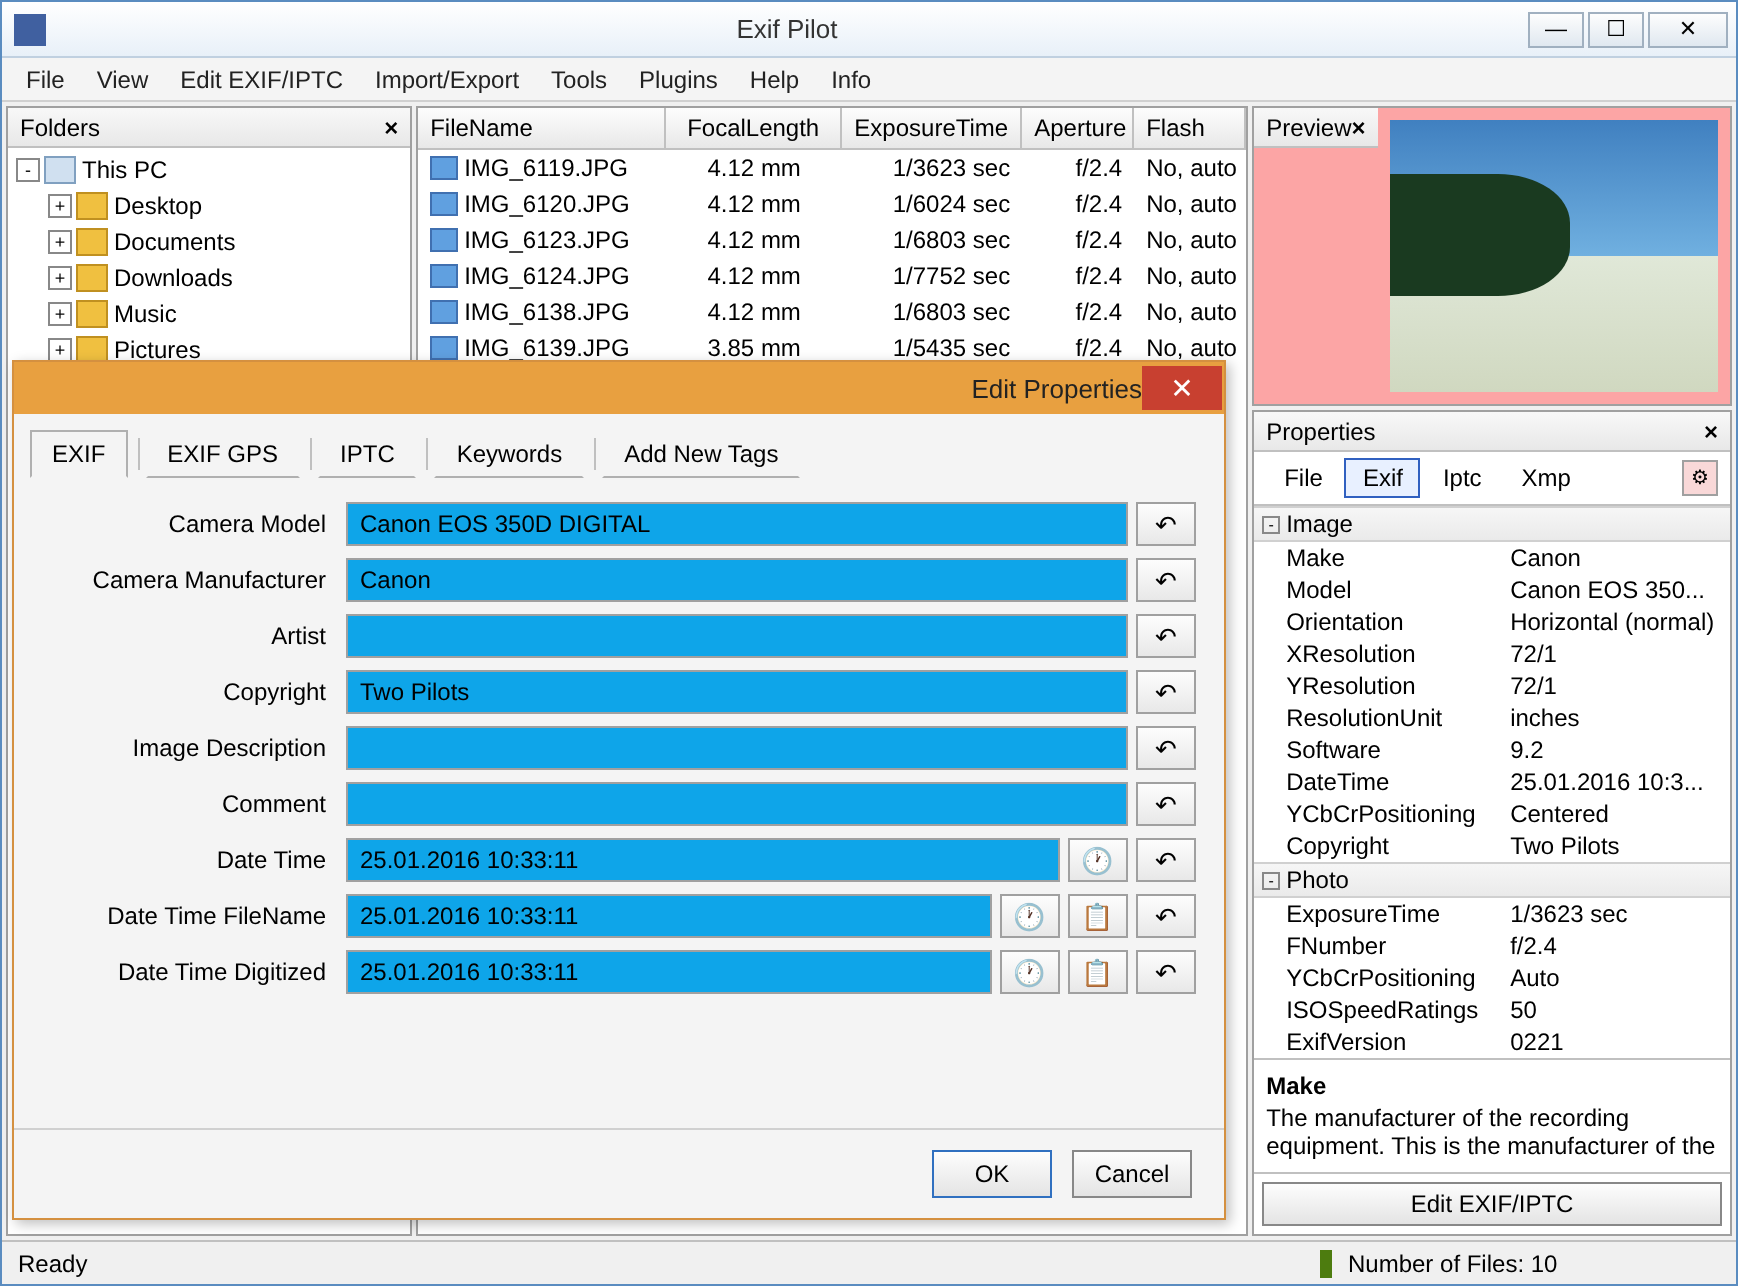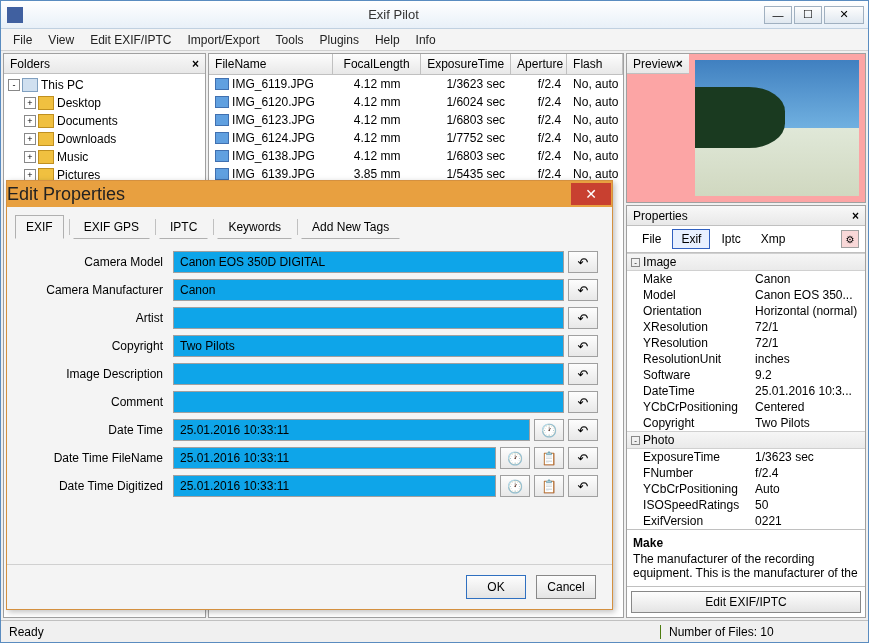--- a/index.html
+++ b/index.html
@@ -58,26 +58,26 @@
 .prop-row { display:flex; padding:1px 0 1px 16px; }
 .prop-key { width: 112px; }
 .prop-val { flex:1; }
 .prop-desc { border-top:1px solid #c0c0c0; padding:6px; min-height:48px; overflow:hidden;}
 .prop-desc b { font-weight:bold; display:block; margin-bottom:2px;}
 .edit-btn-row { padding:4px; border-top:1px solid #c0c0c0; }
 .edit-btn { width:100%; height:22px; border:1px solid #888; background:linear-gradient(#fdfdfd,#e4e4e4); cursor:pointer; }
 
 .statusbar { height: 22px; background:#f0f0f0; border-top:1px solid #c0c0c0; display:flex; align-items:center; }
 .status-left { flex:1; padding:0 8px; }
-.status-right { border-left:1px solid #4d7c0f; padding:0 8px; width:208px; }
+.status-right { border-left:6px solid #4d7c0f; padding:0 8px; width:208px; }
 
 
 .dialog { position:absolute; left:6px; top:180px; width:607px; height:430px; border:1px solid #d49040; background:#f4f4f4; box-shadow:2px 2px 6px rgba(0,0,0,0.25); display:flex; flex-direction:column; }
 .dlg-title { height:26px; background:#e8a040; display:flex; align-items:center; color:#222; }
-.dlg-title .t { flex:1; text-align:left; font-size:18px; }
+.dlg-title .t { flex:1; text-align:right; font-size:13px; }
 .dlg-close { width:40px; height:22px; background:#c84030; color:#fff; display:flex; align-items:center; justify-content:center; cursor:pointer; margin-right:1px; font-size:14px;}
 .dlg-tabs { display:flex; padding:8px 8px 0; gap:0; }
 .dlg-tab { padding:4px 10px; border:1px solid transparent; border-bottom-color:#b0b0b0; margin-right:2px; cursor:pointer; }
 .dlg-tab.active { border:1px solid #b0b0b0; border-bottom-color:#f4f4f4; background:#f4f4f4; }
 .dlg-tab-sep { width:1px; background:#c0c0c0; margin:4px 3px;}
 .dlg-body { flex:1; padding:12px 14px; overflow:auto; }
 .field-row { display:flex; align-items:center; margin-bottom:6px; }
 .field-label { width:152px; text-align:right; padding-right:10px; }
 .field-input { flex:1; height:22px; border:1px solid #a0a0a0; background:#0ea5e9; padding:0 6px; }
 .icon-btn { width:30px; height:22px; border:1px solid #a0a0a0; background:linear-gradient(#fdfdfd,#e8e8e8); margin-left:4px; cursor:pointer; display:flex; align-items:center; justify-content:center; font-size:13px; }

